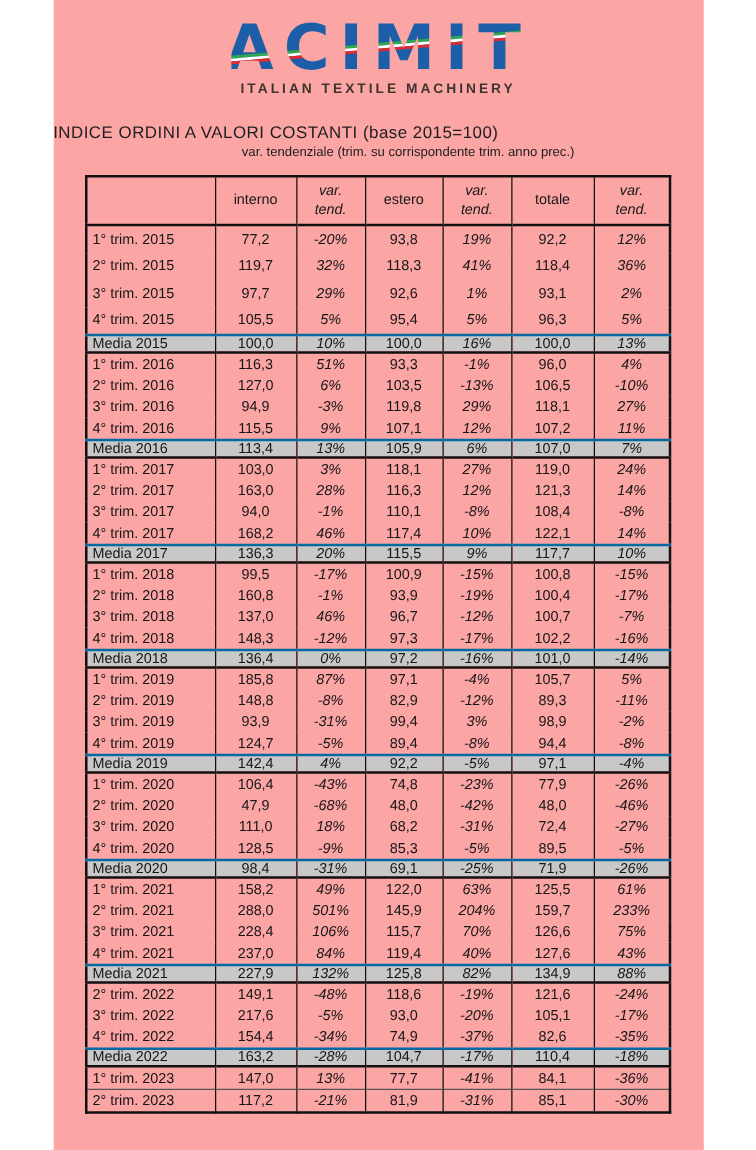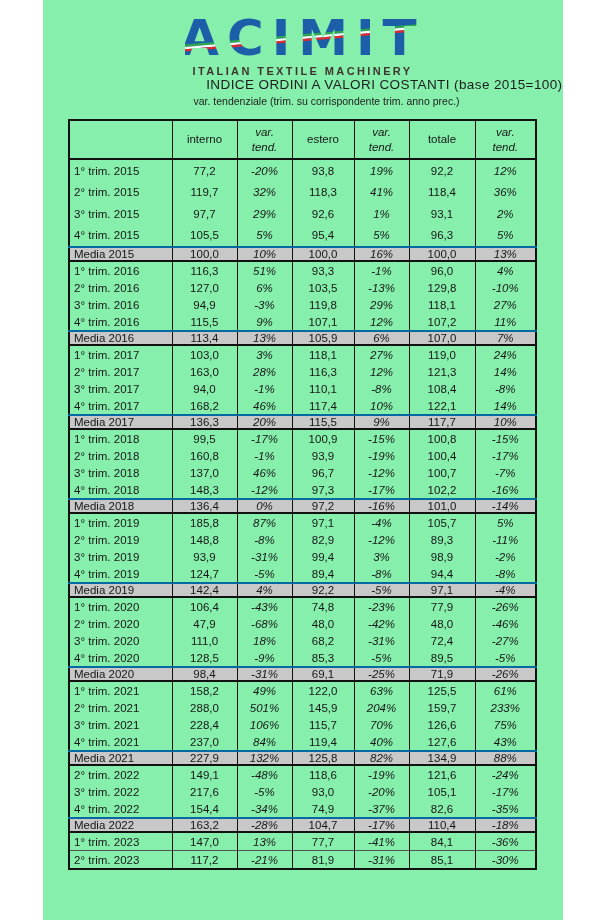--- a/index.html
+++ b/index.html
@@ -1,23 +1,23 @@
 <!DOCTYPE html>
 <html><head>
 <meta charset="utf-8">
 <style>
   html,body { margin:0; padding:0; background:#ffffff; }
   body { font-family:"Liberation Sans", sans-serif; }
-  .page { width:520px; height:920px; background:#86efac; overflow:hidden; margin:0 auto; }
+  .page { width:520px; height:920px; background:#fca5a5; overflow:hidden; margin:0 auto; }
 
   .header-block { text-align:center; padding-top:10px; }
   .logo-svg { display:block; margin:0 auto; }
   .tagline { font-weight:bold; font-size:11px; letter-spacing:2.4px; color:#3E352E; margin-top:1px; }
 
-  .title { text-align:right; font-size:13.5px; letter-spacing:0.4px; color:#1d1d1d; margin-top:0; }
+  .title { text-align:left; font-size:13.5px; letter-spacing:0.4px; color:#1d1d1d; margin-top:21px; }
   .subtitle { text-align:center; font-size:10.5px; color:#1d1d1d; margin-top:3px;padding-left:48px; }
 
   table.idx { border-collapse:collapse; table-layout:fixed; width:467px; margin:12px auto 0 auto; border:2px solid #111; }
   table.idx th, table.idx td {
     padding:0 4px; font-size:11.5px; color:#161616;
     overflow:hidden; white-space:nowrap;
   }
   table.idx thead th {
     height:37px; vertical-align:middle; text-align:center;
     font-weight:normal; border-bottom:2px solid #111;
@@ -138,21 +138,21 @@
           <td class="cell-var">-1%</td>
           <td class="cell-num">96,0</td>
           <td class="cell-var">4%</td>
         </tr>
         <tr class="quarter">
           <td class="cell-label">2° trim. 2016</td>
           <td class="cell-num">127,0</td>
           <td class="cell-var">6%</td>
           <td class="cell-num">103,5</td>
           <td class="cell-var">-13%</td>
-          <td class="cell-num">129,8</td>
+          <td class="cell-num">106,5</td>
           <td class="cell-var">-10%</td>
         </tr>
         <tr class="quarter">
           <td class="cell-label">3° trim. 2016</td>
           <td class="cell-num">94,9</td>
           <td class="cell-var">-3%</td>
           <td class="cell-num">119,8</td>
           <td class="cell-var">29%</td>
           <td class="cell-num">118,1</td>
           <td class="cell-var">27%</td>

